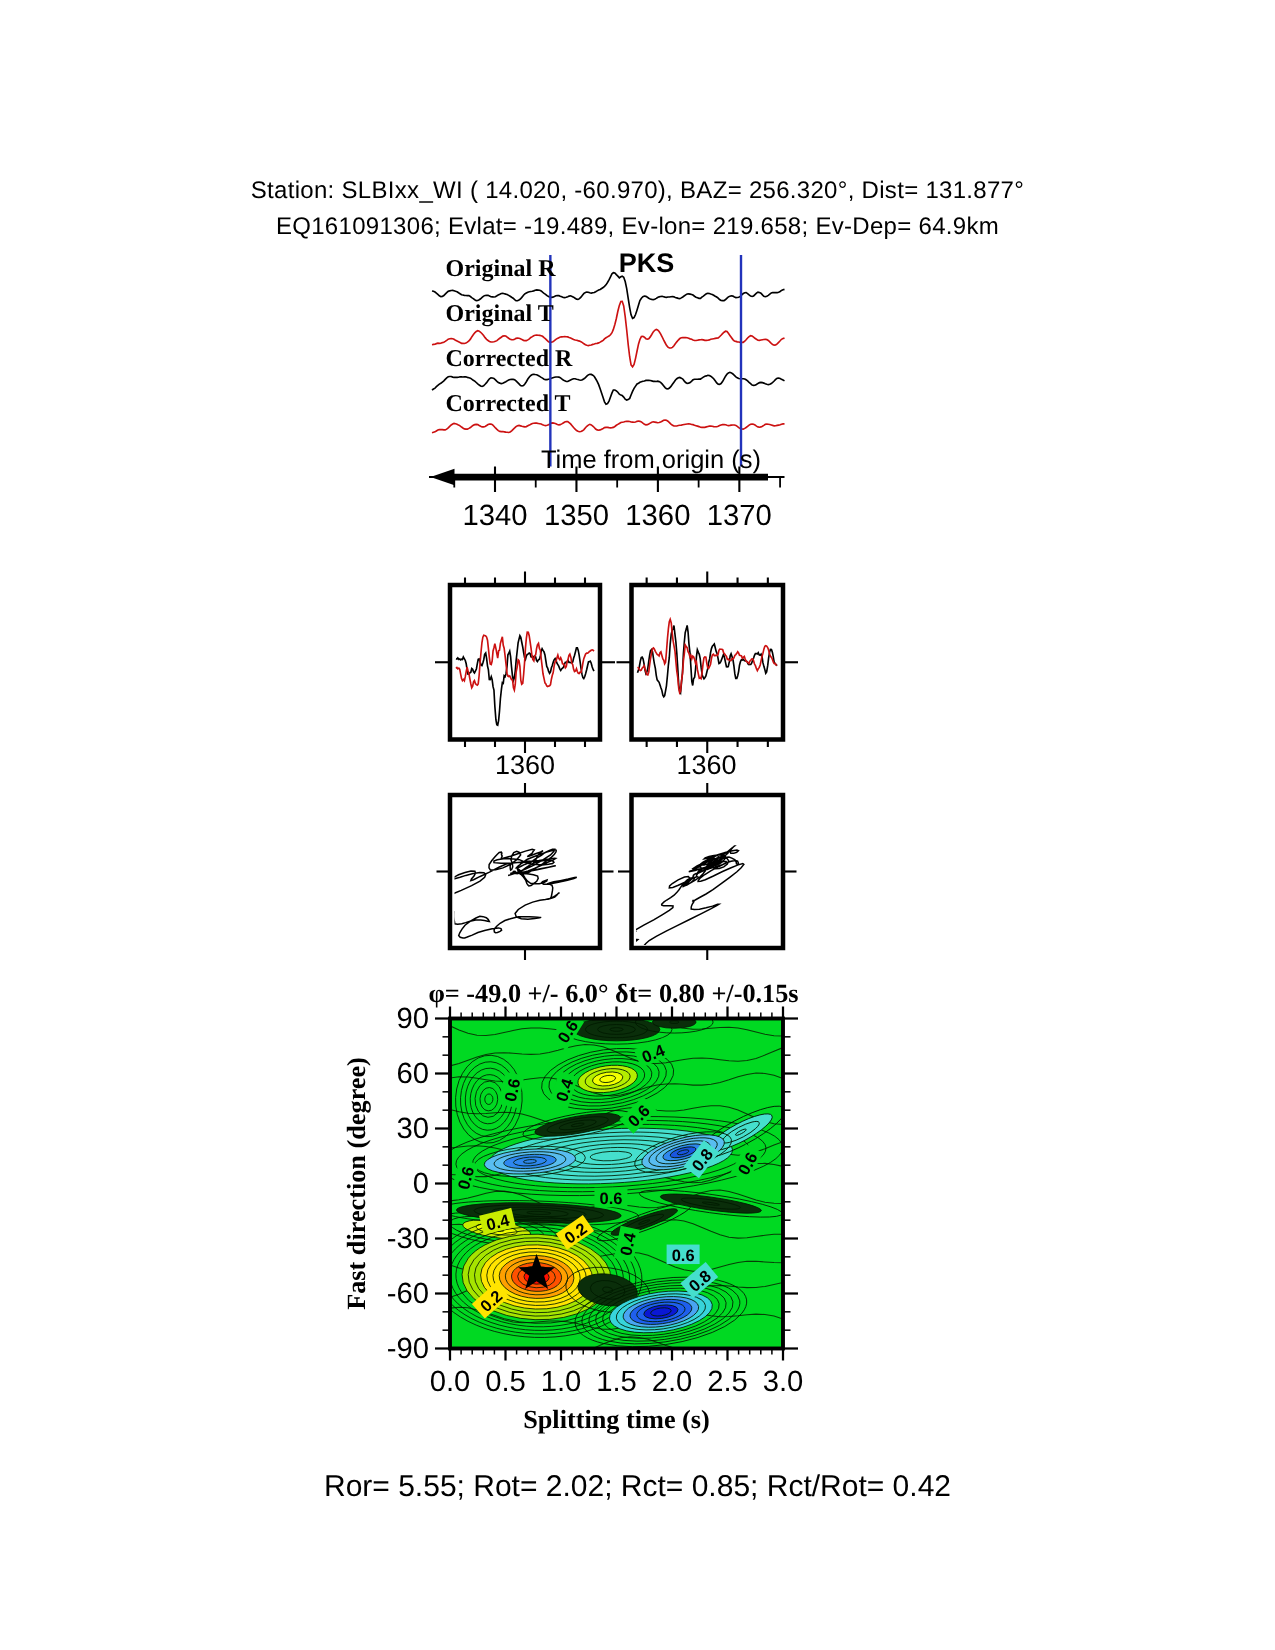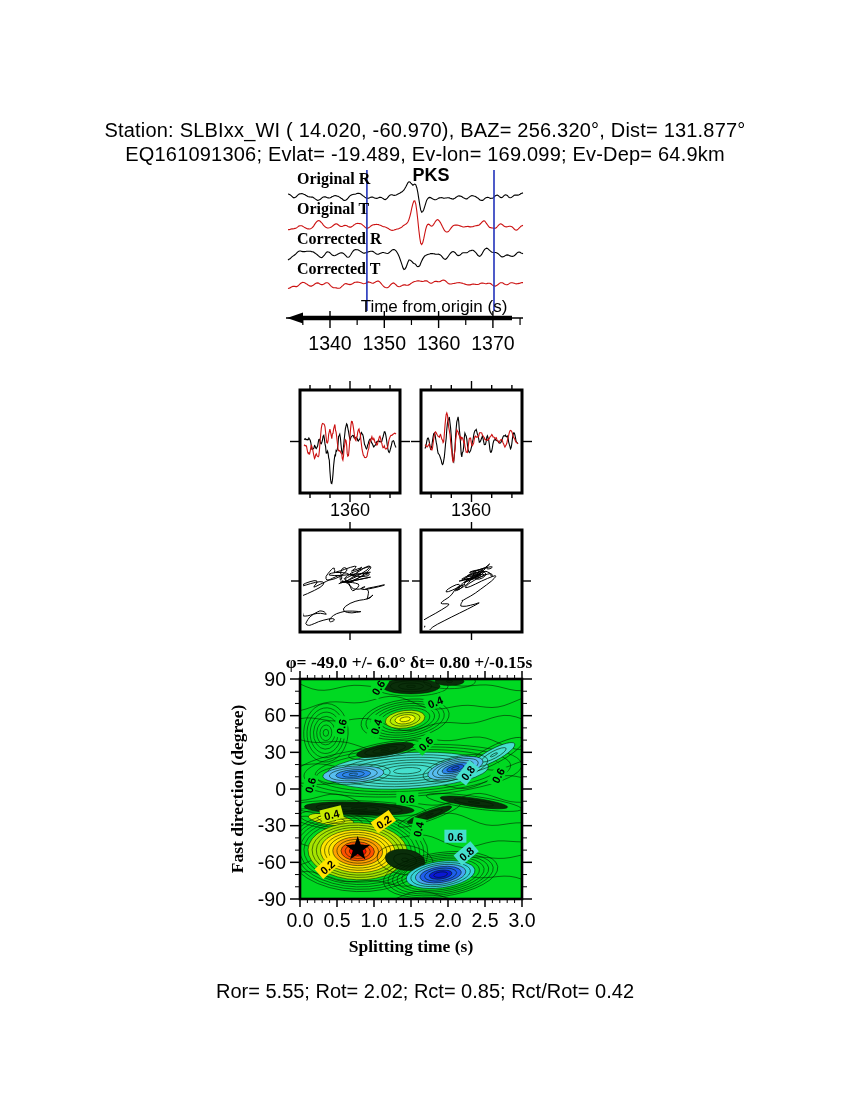--- a/index.html
+++ b/index.html
@@ -1,35 +1,35 @@
 <!DOCTYPE html>
 <html><head>
 <meta charset="utf-8">
 <style>
   html,body{margin:0;padding:0;background:#ffffff;}
   .canvas{position:relative;width:850px;height:1100px;background:#ffffff;overflow:hidden;
           font-family:"Liberation Sans","DejaVu Sans",sans-serif;color:#000;}
-  .hdr{position:absolute;left:0;width:850px;text-align:center;font-size:20px;letter-spacing:0.2px;}
+  .hdr{position:absolute;left:0;width:850px;text-align:center;font-size:16px;letter-spacing:0.2px;}
   .ftr{position:absolute;left:0;width:850px;text-align:center;font-size:20px;}
   svg{position:absolute;left:0;top:0;}
   text{fill:#000;}
   .serifb{font-family:"Liberation Serif","DejaVu Serif",serif;font-weight:bold;font-size:16px;}
   .serifb17{font-family:"Liberation Serif","DejaVu Serif",serif;font-weight:bold;font-size:17.5px;}
   .phase{font-family:"Liberation Sans","DejaVu Sans",sans-serif;font-weight:bold;font-size:18px;}
   .sans17{font-family:"Liberation Sans","DejaVu Sans",sans-serif;font-size:17px;}
   .sans18{font-family:"Liberation Sans","DejaVu Sans",sans-serif;font-size:18px;}
   .t19{font-family:"Liberation Sans","DejaVu Sans",sans-serif;font-size:19.5px;}
   .clab{font-family:"Liberation Sans","DejaVu Sans",sans-serif;font-size:11px;font-weight:bold;}
 </style>
 </head>
 <body>
 
 <div class="canvas">
   <div class="hdr" style="top:119px">Station: SLBIxx_WI (  14.020,  -60.970), BAZ=  256.320°, Dist=  131.877°</div>
-  <div class="hdr" style="top:143px">EQ161091306; Evlat= -19.489, Ev-lon= 169.099; Ev-Dep= 64.9km</div>
+  <div class="hdr" style="top:143px">EQ161091306; Evlat= -19.489, Ev-lon= 219.658; Ev-Dep= 64.9km</div>
 
   <svg id="fig" width="850" height="1100" viewBox="0 0 850 1100">
     <defs>
       <clipPath id="cp0">
           <rect x="284" y="163" width="242" height="152"></rect>
         </clipPath>
       <clipPath id="cpbL">
           <rect x="303" y="393" width="95" height="98"></rect>
         </clipPath>
       <clipPath id="cpbR">

